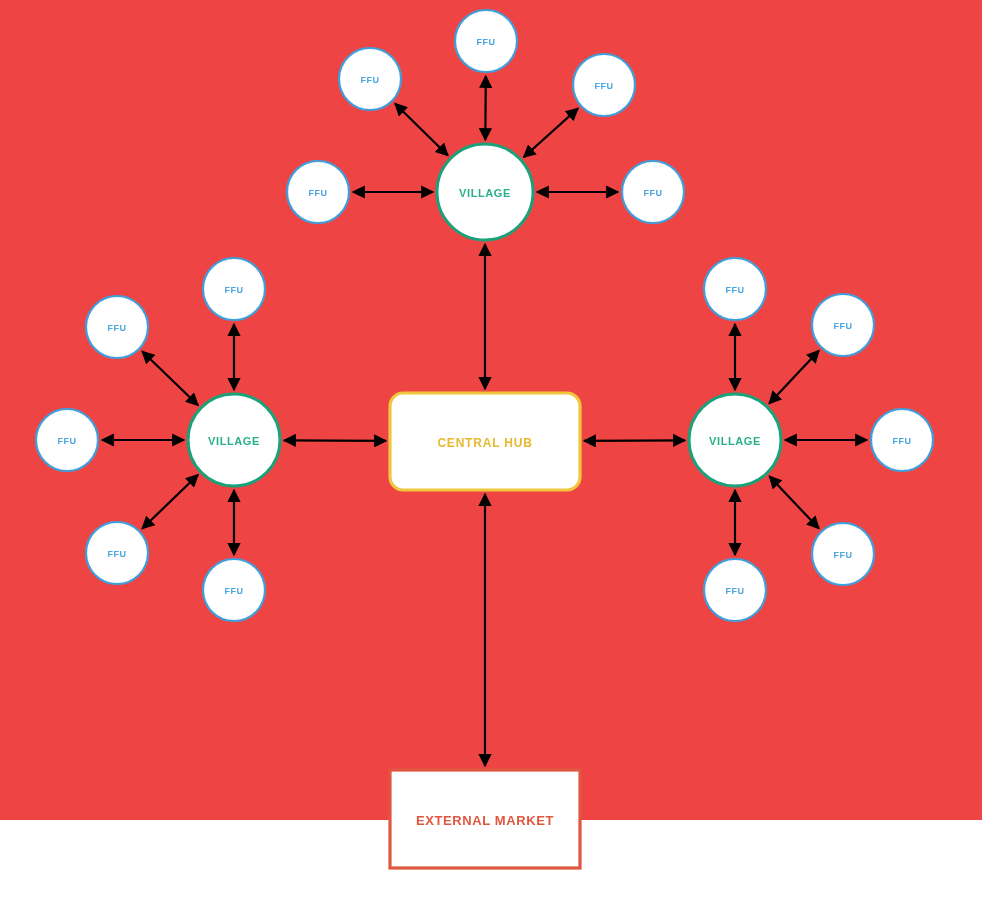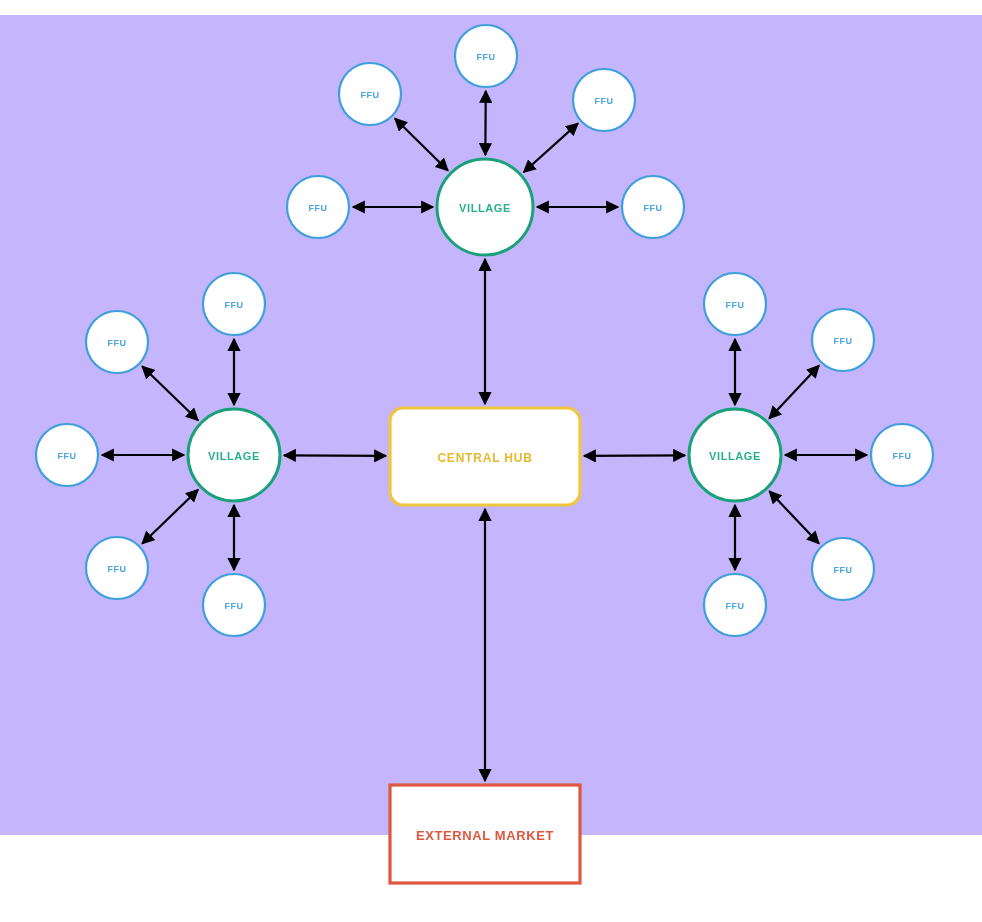--- a/index.html
+++ b/index.html
@@ -10,22 +10,21 @@
   body {
     width: 982px;
     height: 922px;
     font-family: "Liberation Sans", sans-serif;
     overflow: hidden;
   }
   #diagram-root {
     position: relative;
     width: 982px;
     height: 820px;
-    background: #c4b5fd;
-    margin-top: 15px;
+    background: #ef4444;
   }
   svg#network-svg {
     display: block;
     width: 982px;
     height: 922px;
   }
   .edge-line {
     stroke: #000000;
     stroke-width: 2.2;
     fill: none;

